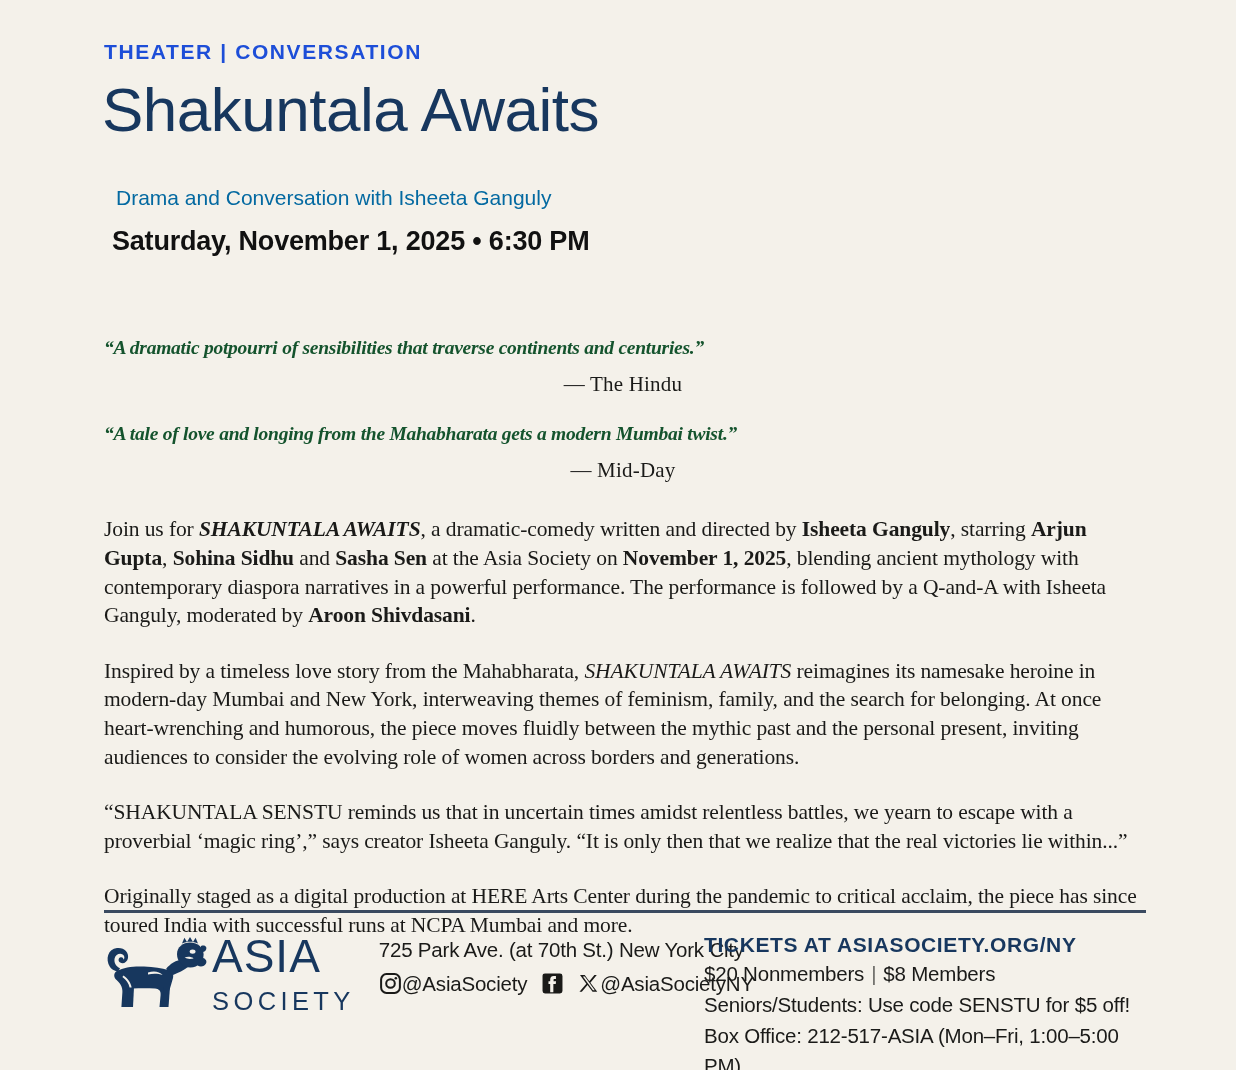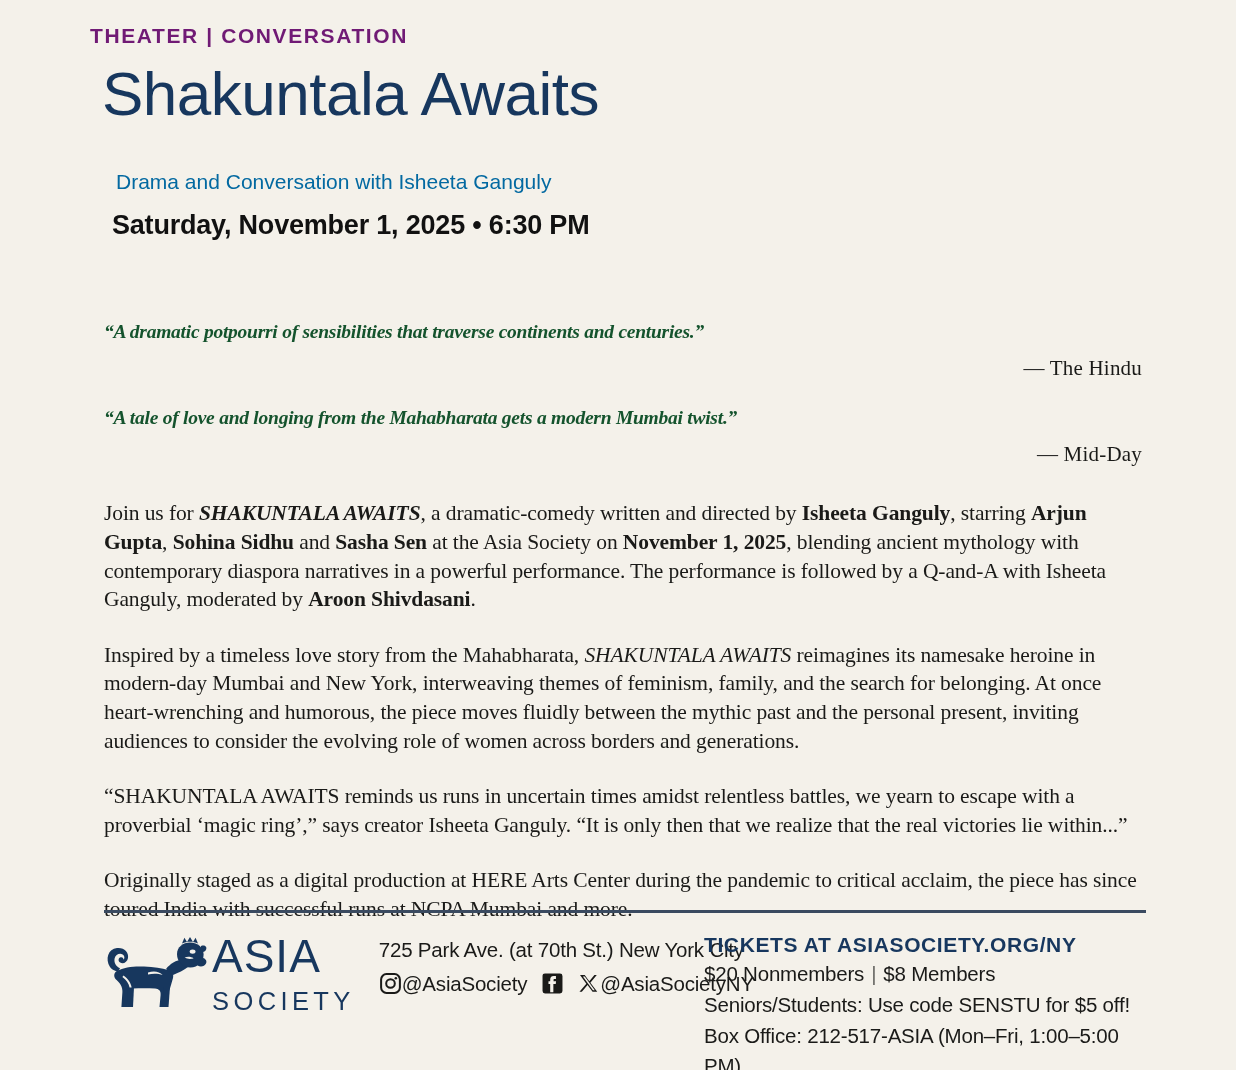--- a/index.html
+++ b/index.html
@@ -21,22 +21,23 @@
     box-sizing: border-box;
     padding: 0 90px;
   }
 
   
   .eyebrow {
     font-family: "Liberation Sans", sans-serif;
     font-size: 21px;
     font-weight: 700;
     letter-spacing: 1.6px;
-    color: #701a75;
-    padding-top: 24px;
+    color: #1d4ed8;
+    padding-top: 40px;
+    margin-left: 14px;
     line-height: 1.1;
   }
   .title {
     font-family: "Liberation Sans", sans-serif;
     font-size: 62px;
     font-weight: 400;
     color: #17375e;
     letter-spacing: -0.5px;
     line-height: 1.08;
     margin-left: 12px;
@@ -73,21 +74,21 @@
     font-weight: 700;
     font-size: 19.5px;
     color: #14532d;
     line-height: 1.35;
     letter-spacing: -0.25px;
   }
   .quote-source {
     font-family: "Liberation Serif", serif;
     font-size: 21px;
     color: #1a1a18;
-    text-align: right;
+    text-align: center;
     padding-right: 4px;
     margin-top: 11px;
     letter-spacing: 0.2px;
   }
   .quote-gap { height: 18px; }
 
   
   .body-copy {
     margin-top: 32px;
     margin-left: 14px;
@@ -228,21 +229,21 @@
       <div class="quote-source">— Mid-Day</div>
     </div>
   </div>
 
   <div class="body-copy">
 
     <p><span>Join us for </span><span class="bi">SHAKUNTALA AWAITS</span><span>, a dramatic-comedy written and directed by </span><b>Isheeta Ganguly</b><span>, starring </span><b>Arjun Gupta</b><span>, </span><b>Sohina Sidhu</b><span> and </span><b>Sasha Sen</b><span> at the Asia Society on </span><b>November 1, 2025</b><span>, blending ancient mythology with contemporary diaspora narratives in a powerful performance. The performance is followed by a Q-and-A with Isheeta Ganguly, moderated by </span><b>Aroon Shivdasani</b><span>.</span></p>
 
     <p><span>Inspired by a timeless love story from the Mahabharata, </span><i>SHAKUNTALA AWAITS</i><span> reimagines its namesake heroine in modern-day Mumbai and New York, interweaving themes of feminism, family, and the search for belonging. At once heart-wrenching and humorous, the piece moves fluidly between the mythic past and the personal present, inviting audiences to consider the evolving role of women across borders and generations.</span></p>
 
-    <p>“SHAKUNTALA AWAITS reminds us runs in uncertain times amidst relentless battles, we yearn to escape with a proverbial ‘magic ring’,” says creator Isheeta Ganguly. “It is only then that we realize that the real victories lie within...”</p>
+    <p>“SHAKUNTALA SENSTU reminds us that in uncertain times amidst relentless battles, we yearn to escape with a proverbial ‘magic ring’,” says creator Isheeta Ganguly. “It is only then that we realize that the real victories lie within...”</p>
 
     <p>Originally staged as a digital production at HERE Arts Center during the pandemic to critical acclaim, the piece has since toured India with successful runs at NCPA Mumbai and more.</p>
   </div>
 
   <div class="divider"></div>
 
   <div class="footer">
 
     <div class="footer-left">
 

